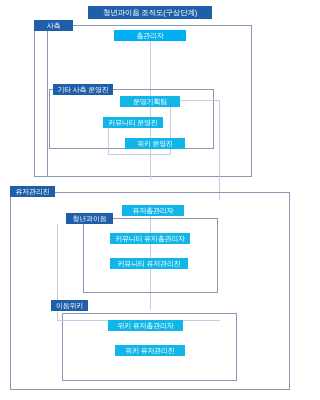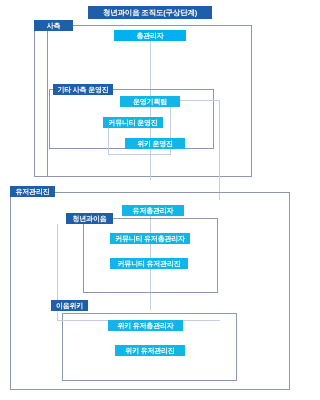--- a/index.html
+++ b/index.html
@@ -36,21 +36,21 @@
   .conn.dark { background: #8b97b5; }
   
   .node {
     position: absolute;
     box-sizing: border-box;
     display: flex;
     align-items: center;
     justify-content: center;
     color: #ffffff;
     font-size: 7px;
-    font-weight: bold;
+    font-weight: normal;
     letter-spacing: -0.2px;
     white-space: nowrap;
     line-height: 1;
     padding: 0 12px;
   }
   .node.title {
     background: #1f5fa9;
     font-size: 7.5px;
     height: 13px;
   }

